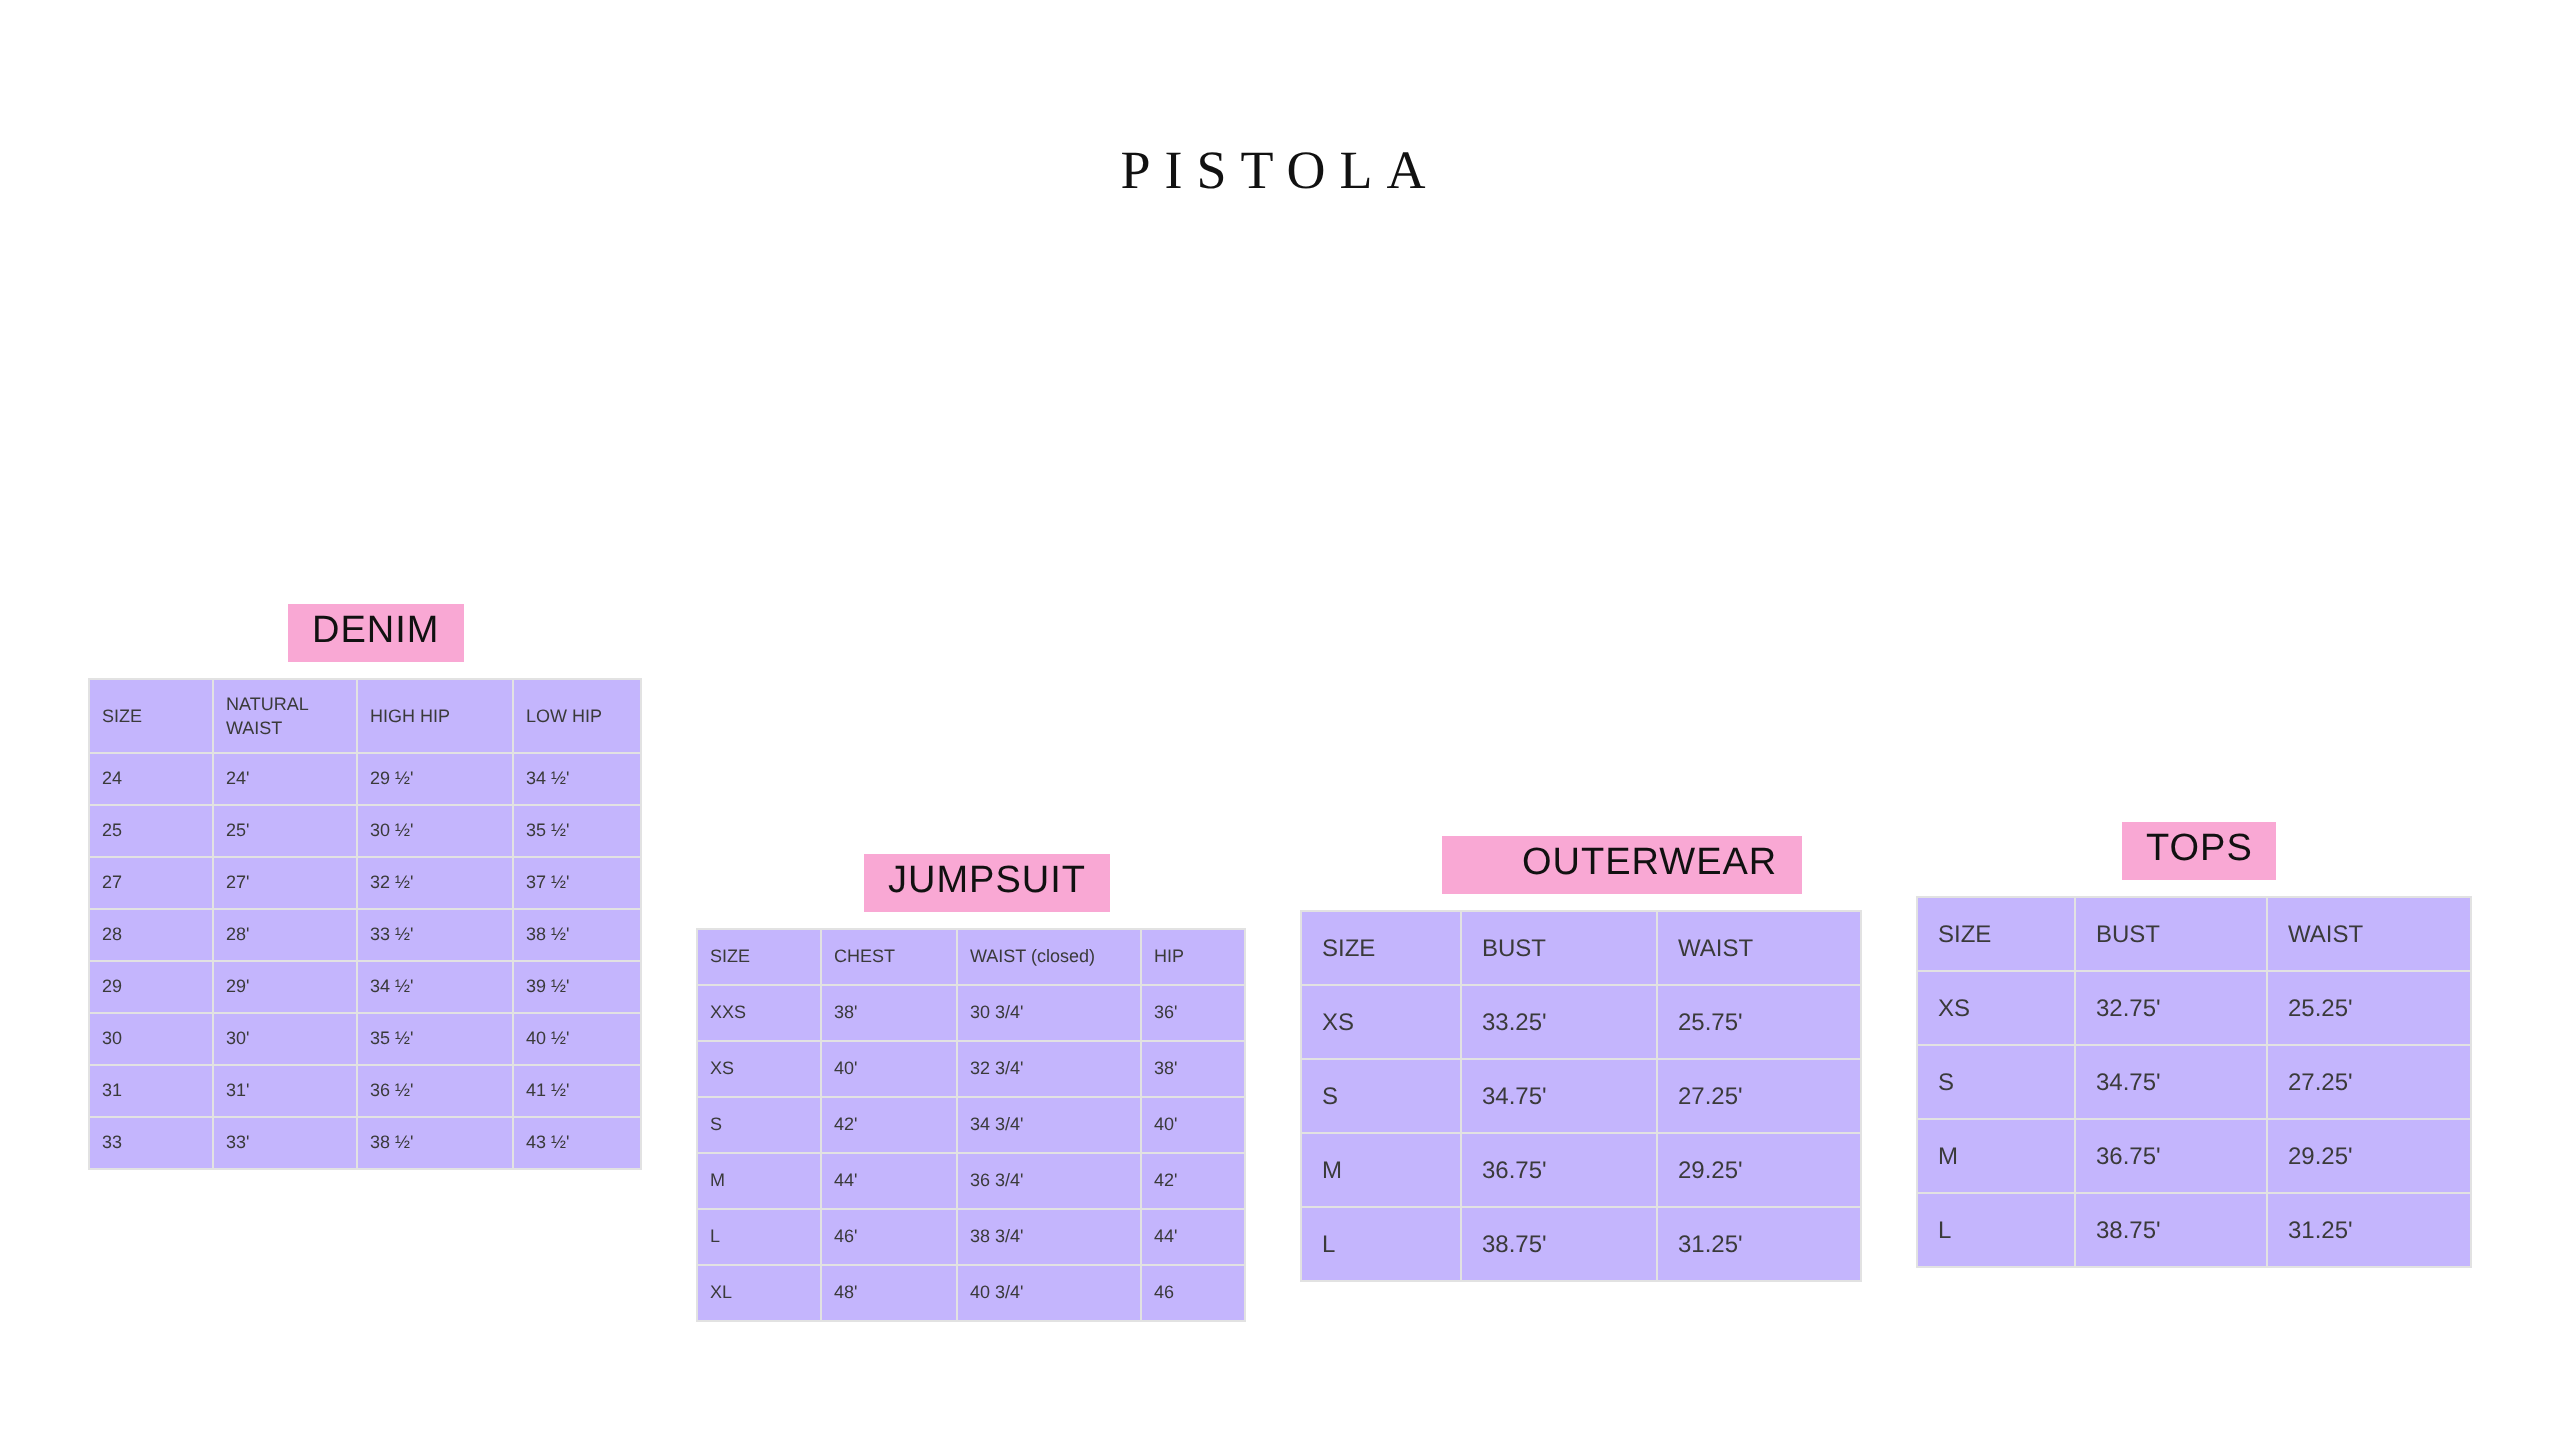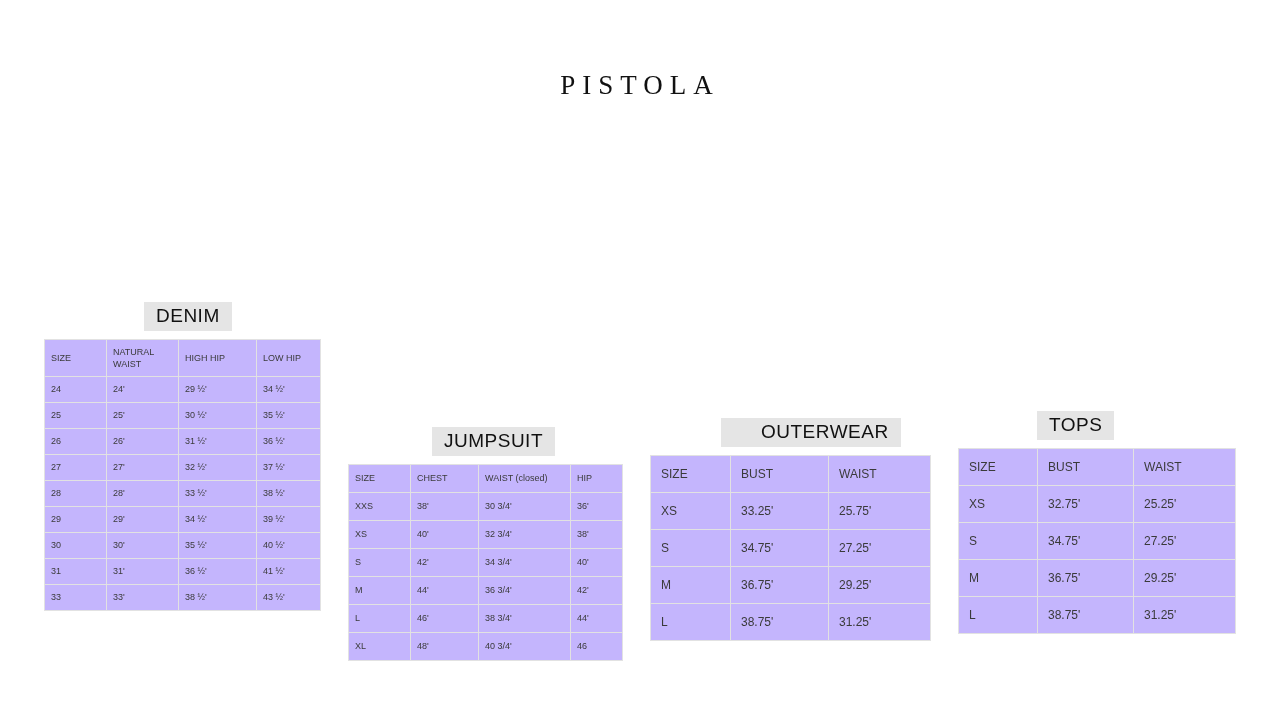--- a/index.html
+++ b/index.html
@@ -28,21 +28,21 @@
     letter-spacing: 7px;
     color: #111111;
   }
 
   .chart-block {
     position: absolute;
   }
 
   .chart-heading {
     display: inline-block;
-    background: #e5e5e5;
+    background: #f9a8d4;
     color: #111111;
     font-size: 19px;
     letter-spacing: 0.5px;
     padding: 4px 12px 5px 12px;
     line-height: 1.05;
     white-space: nowrap;
   }
 
   table.size-table {
     border-collapse: collapse;
@@ -96,21 +96,21 @@
     font-size: 12px;
     padding: 9px 10px;
     height: 18px;
   }
   .outerwear-block col.c1 { width: 80px; }
   .outerwear-block col.c2 { width: 98px; }
   .outerwear-block col.c3 { width: 102px; }
 
   
   .tops-block { left: 958px; top: 411px; }
-  .tops-block .chart-heading { margin-left: 79px; }
+  .tops-block .chart-heading { margin-left: 103px; }
   .tops-block table { margin-top: 8px; width: 277px; }
   .tops-block th, .tops-block td {
     font-size: 12px;
     padding: 9px 10px;
     height: 18px;
   }
   .tops-block col.c1 { width: 79px; }
   .tops-block col.c2 { width: 96px; }
   .tops-block col.c3 { width: 102px; }
 </style>
@@ -143,26 +143,20 @@
         <td>29 ½'</td>
         <td>34 ½'</td>
       </tr>
       <tr>
         <td>25</td>
         <td>25'</td>
         <td>30 ½'</td>
         <td>35 ½'</td>
       </tr>
       <tr>
-        <td>26</td>
-        <td>26'</td>
-        <td>31 ½'</td>
-        <td>36 ½'</td>
-      </tr>
-      <tr>
         <td>27</td>
         <td>27'</td>
         <td>32 ½'</td>
         <td>37 ½'</td>
       </tr>
       <tr>
         <td>28</td>
         <td>28'</td>
         <td>33 ½'</td>
         <td>38 ½'</td>

